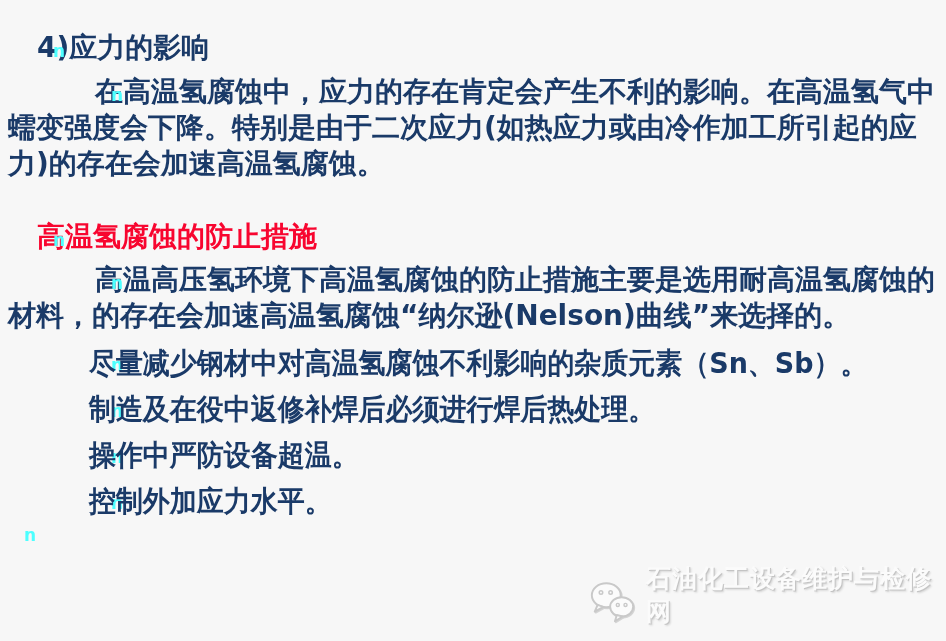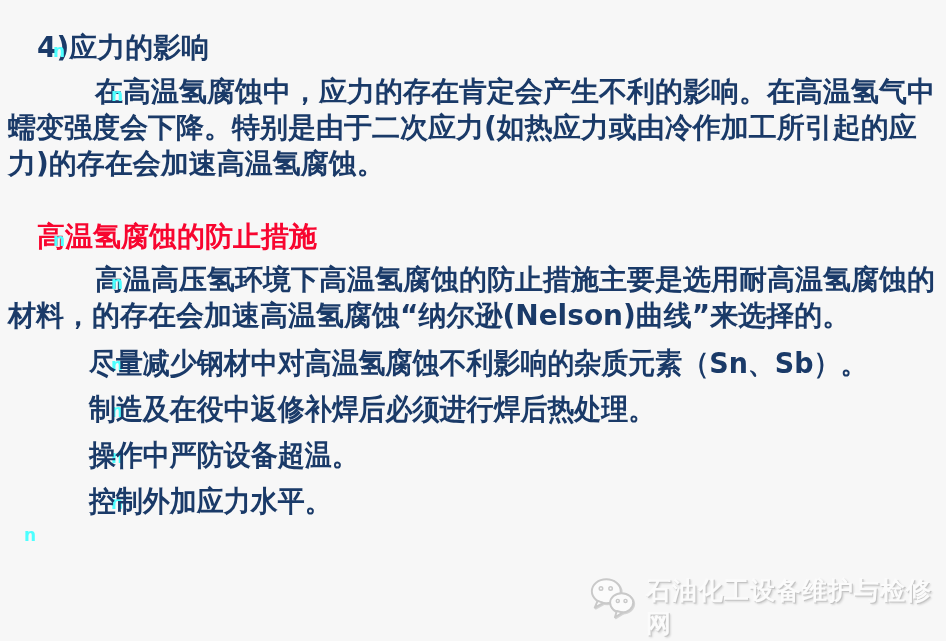--- a/index.html
+++ b/index.html
@@ -92,21 +92,21 @@
     height: 20px;
   }
   .b-lone .marker { position: static; margin-left: 16px; }
 
   .watermark {
     position: absolute;
     left: 588px;
     top: 574px;
     height: 54px;
     display: flex;
-    align-items: flex-start;
+    align-items: flex-end;
     gap: 8px;
   }
   .wm-logo {
     width: 52px;
     height: 50px;
     filter: drop-shadow(1px 1px 0 #d4d4d4);
   }
   .wm-text {
     font-size: 25px;
     font-weight: bold;

